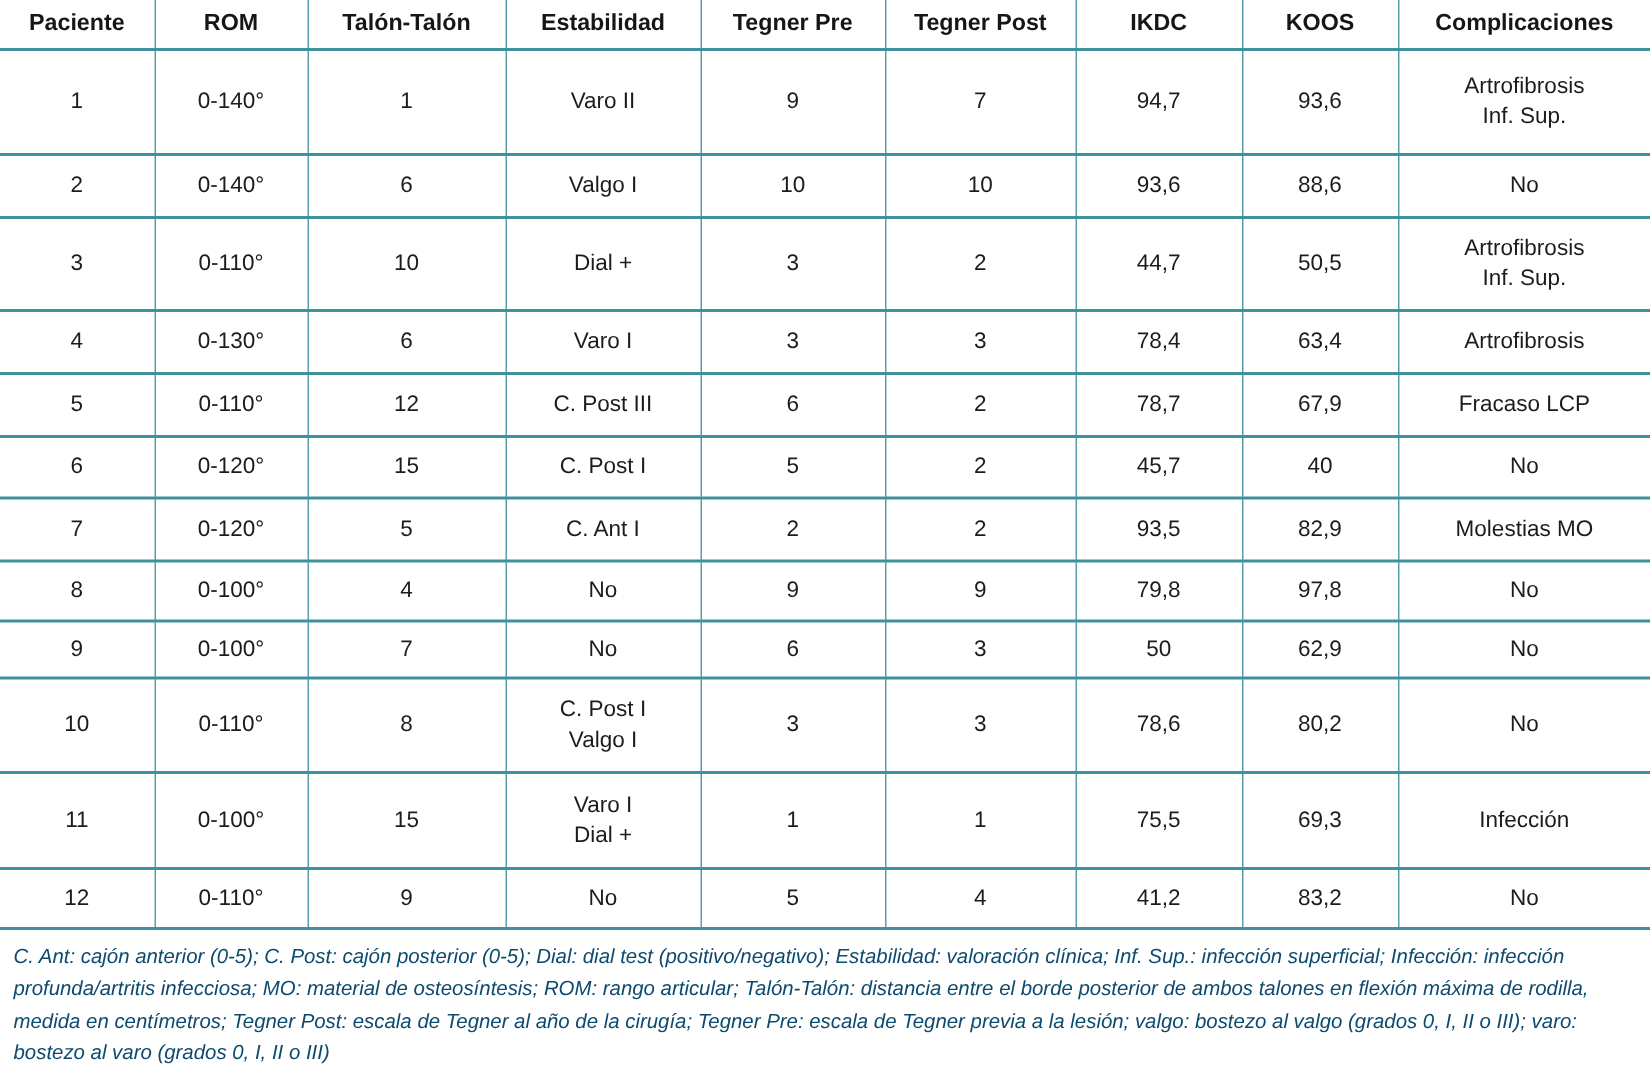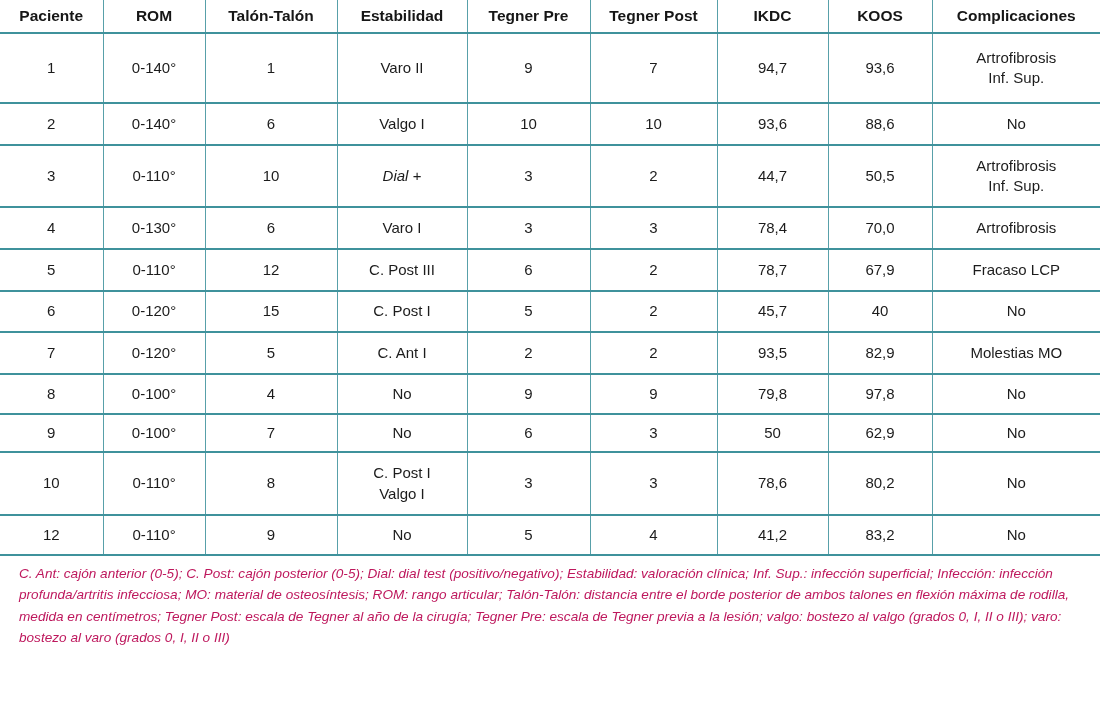--- a/index.html
+++ b/index.html
@@ -31,28 +31,28 @@
   .h38 { height: 38px; }
   .h40 { height: 40px; }
   .h41 { height: 41px; }
   .h42 { height: 42px; }
   .h62 { height: 62px; }
   .h63 { height: 63px; }
   .h64 { height: 64px; }
   .h70 { height: 70px; }
   .ln { display: block; }
   .ln:empty { display: none; }
-  .em { font-style: italic; }
+  .em { }
   .footnote {
     margin: 7px 0 0 0;
-    padding: 0 19px;
+    padding: 0 9px;
     font-style: italic;
     font-size: 13.6px;
     line-height: 1.58;
-    color: #be185d;
+    color: #0c4a6e;
     text-align: left;
   }
 </style>
 </head>
 <body>
 
 <div>
   <table>
     <colgroup>
       <col style="width:103px">
@@ -129,21 +129,21 @@
       <tr class="h42">
         <td>4</td>
         <td>0-130°</td>
         <td>6</td>
         <td>
             <span class="ln">Varo I</span>
           </td>
         <td>3</td>
         <td>3</td>
         <td>78,4</td>
-        <td>70,0</td>
+        <td>63,4</td>
         <td>
             <span class="ln">Artrofibrosis</span>
           </td>
       </tr>
       <tr class="h42">
         <td>5</td>
         <td>0-110°</td>
         <td>12</td>
         <td>
             <span class="ln">C. Post III</span>
@@ -223,20 +223,36 @@
         <td>
             <span class="ln">C. Post I</span>
             <span class="ln">Valgo I</span>
           </td>
         <td>3</td>
         <td>3</td>
         <td>78,6</td>
         <td>80,2</td>
         <td>
             <span class="ln">No</span>
+          </td>
+      </tr>
+      <tr class="h64">
+        <td>11</td>
+        <td>0-100°</td>
+        <td>15</td>
+        <td>
+            <span class="ln">Varo I</span>
+            <span class="ln em">Dial +</span>
+          </td>
+        <td>1</td>
+        <td>1</td>
+        <td>75,5</td>
+        <td>69,3</td>
+        <td>
+            <span class="ln">Infección</span>
           </td>
       </tr>
       <tr class="h40">
         <td>12</td>
         <td>0-110°</td>
         <td>9</td>
         <td>
             <span class="ln">No</span>
           </td>
         <td>5</td>

